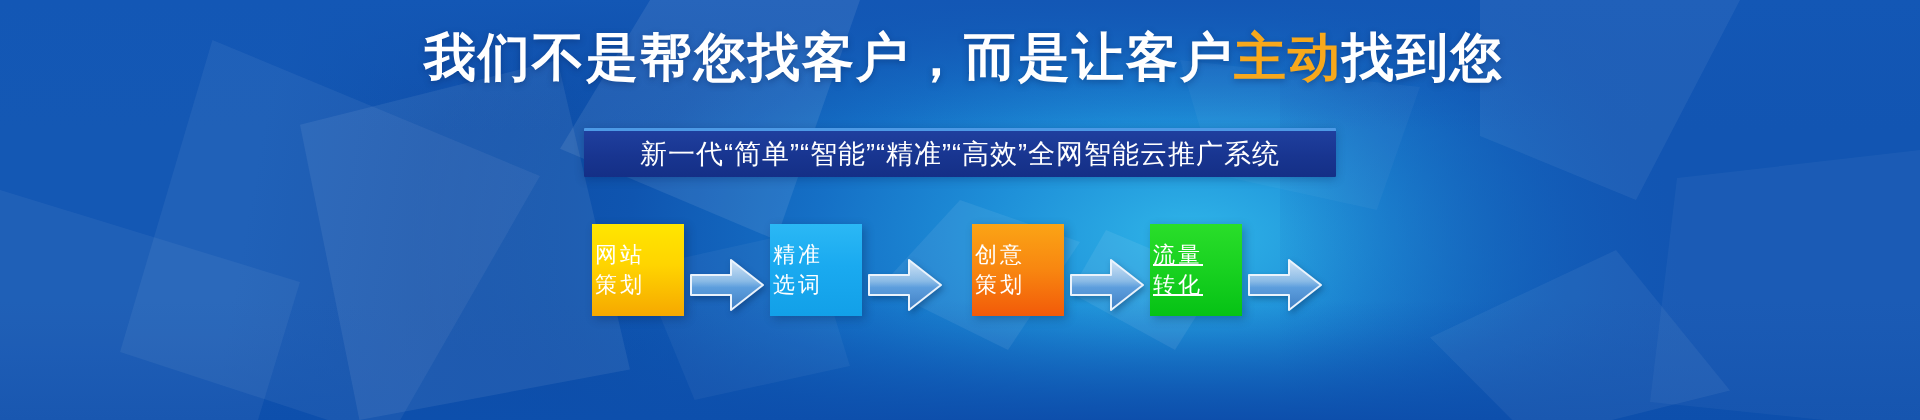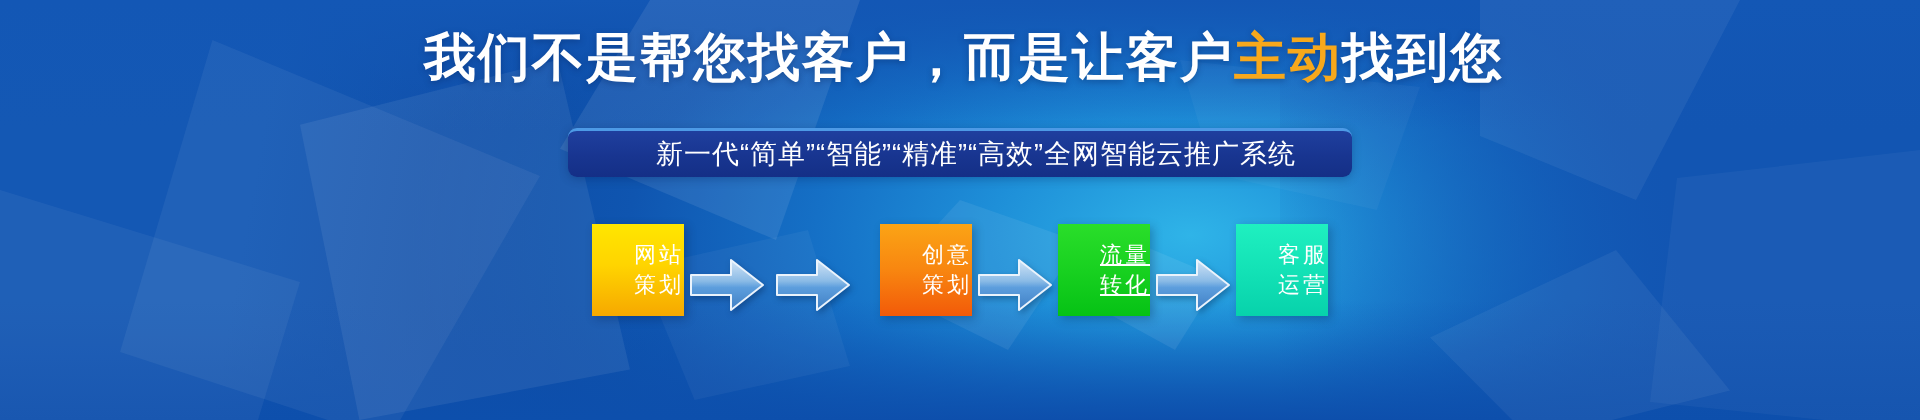--- a/index.html
+++ b/index.html
@@ -94,26 +94,25 @@
   
   .subtitle-bar {
     position: absolute;
     left: 50%;
     transform: translateX(-50%);
     top: 128px;
     width: 752px;
     height: 46px;
     background: linear-gradient(180deg, #1f3f9e 0%, #183590 55%, #142f86 100%);
     border-top: 3px solid #4d9ae6;
-    border-radius: 9px;
+    border-radius: 1px;
     display: flex;
     align-items: center;
     justify-content: center;
     box-shadow: 0 2px 10px rgba(4,30,80,0.30);
-    padding-left: 32px;
   }
   .subtitle-text {
     color: #ffffff;
     font-size: 27px;
     letter-spacing: 1px;
     white-space: nowrap;
     line-height: 1;
   }
 
   
@@ -125,21 +124,21 @@
     display: flex;
     align-items: center;
     justify-content: center;
     gap: 0px;
   }
   .step-box {
     width: 92px;
     height: 92px;
     display: flex;
     flex-direction: column;
-    align-items: flex-end;
+    align-items: flex-start;
     justify-content: center;
     color: #ffffff;
     font-size: 22px;
     line-height: 30px;
     letter-spacing: 3px;
     text-indent: 3px;
     box-shadow: 3px 3px 9px rgba(0,20,60,0.28);
   }
   .step-box .ln { display: block; white-space: nowrap; }
 
@@ -197,20 +196,24 @@
             <stop offset="0%" stop-color="#d2e4f6"></stop>
             <stop offset="42%" stop-color="#8bbbe6"></stop>
             <stop offset="55%" stop-color="#5d9edd"></stop>
             <stop offset="100%" stop-color="#3f7fc4"></stop>
           </linearGradient>
         </defs>
         <polygon points="2,18 42,18 42,3 74,28 42,53 42,38 2,38" fill="url(#ag)" stroke="#eaf3fc" stroke-width="2" stroke-linejoin="round"></polygon>
       </svg>
     </div>
 
+    <div class="step-box" style="background:linear-gradient(180deg,#2bb8f5 0%,#1eade f0 40%,#12a0e8 100%);background:linear-gradient(180deg,#2bb8f5 0%,#1aaaf0 45%,#12a0e8 100%);">
+      <span class="ln">精准</span>
+      <span class="ln">选词</span>
+    </div>
 
     <div class="arrow-wrap">
       <svg class="arrow-svg" width="76" height="56" viewBox="0 0 76 56">
         <polygon points="2,18 42,18 42,3 74,28 42,53 42,38 2,38" fill="url(#ag)" stroke="#eaf3fc" stroke-width="2" stroke-linejoin="round"></polygon>
       </svg>
     </div>
 
     <div class="step-box" style="background:linear-gradient(180deg,#fba415 0%,#f88610 50%,#f25a09 100%);margin-left:24px;">
       <span class="ln">创意</span>
       <span class="ln">策划</span>
@@ -226,19 +229,15 @@
       <span class="ln">流量</span>
       <span class="ln">转化</span>
     </div>
 
     <div class="arrow-wrap">
       <svg class="arrow-svg" width="76" height="56" viewBox="0 0 76 56">
         <polygon points="2,18 42,18 42,3 74,28 42,53 42,38 2,38" fill="url(#ag)" stroke="#eaf3fc" stroke-width="2" stroke-linejoin="round"></polygon>
       </svg>
     </div>
 
-    <div class="step-box" style="background:linear-gradient(180deg,#1ff0c0 0%,#13e2b6 50%,#07d2ab 100%);">
-      <span class="ln">客服</span>
-      <span class="ln">运营</span>
-    </div>
 
   </div>
 </div>
 
 </body></html>

